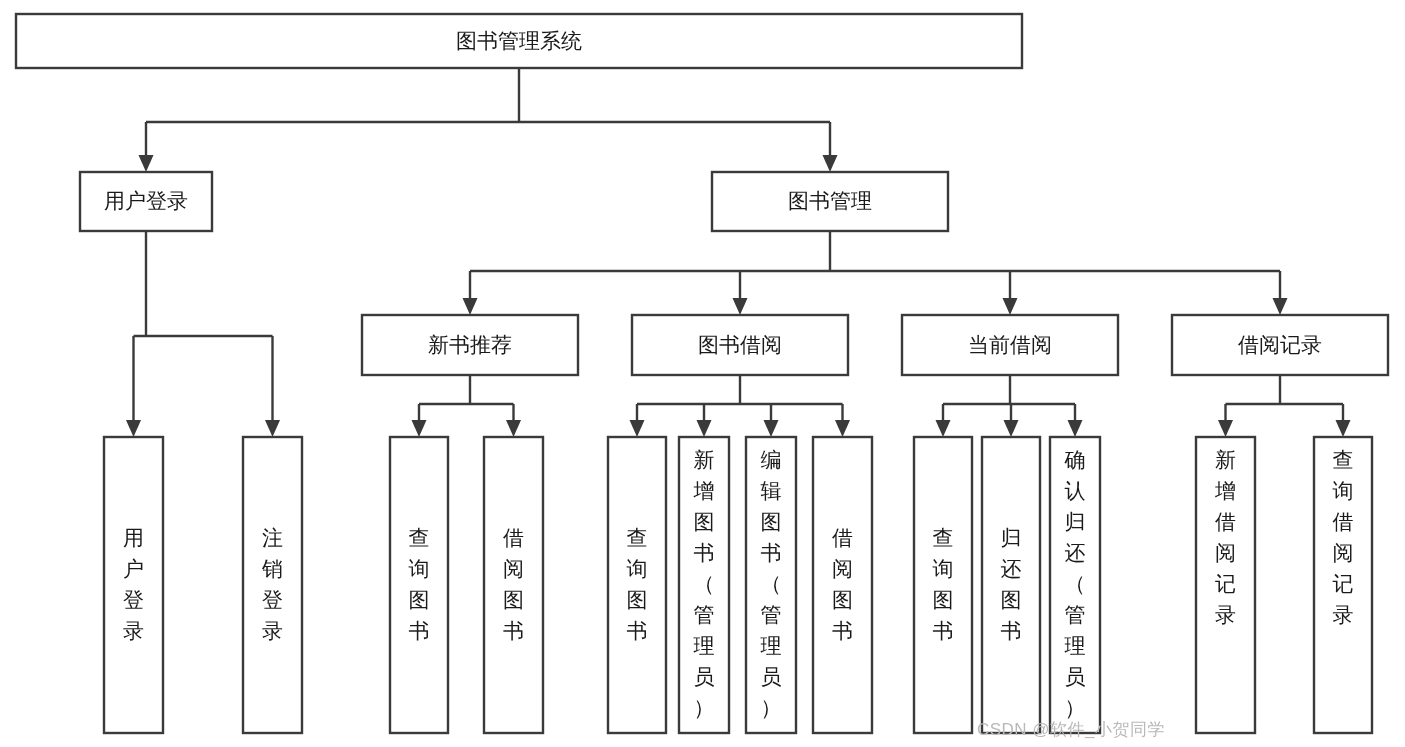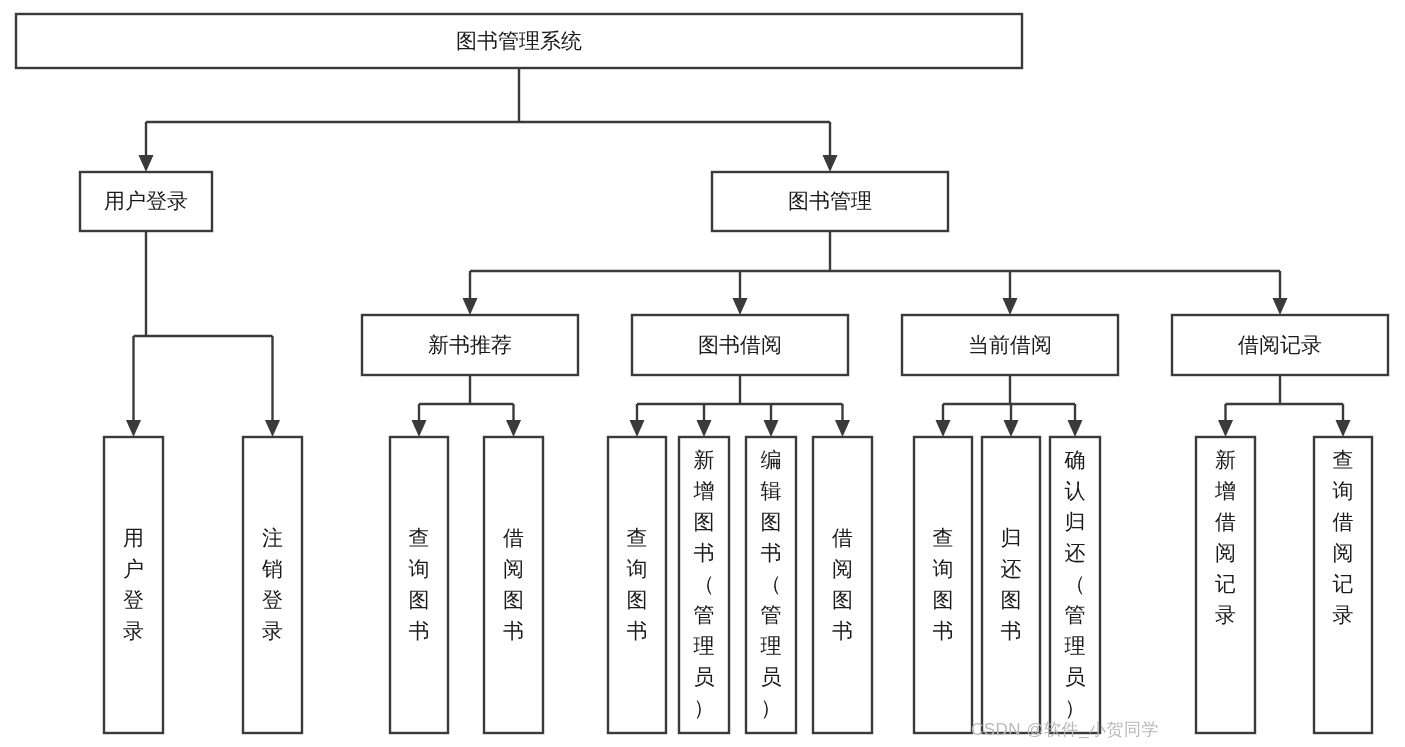--- a/index.html
+++ b/index.html
@@ -47,21 +47,21 @@
     stroke: #3a3a3a;
     stroke-width: 2.4;
     fill: none;
   }
   .arrow-head {
     fill: #3a3a3a;
     stroke: none;
   }
   .watermark-text {
     position: absolute;
-    right: 20px;
+    right: 14px;
     bottom: 6px;
     color: #b9b9b9;
     font-size: 17px;
     font-family: "Liberation Sans", "DejaVu Sans", sans-serif;
     white-space: nowrap;
     letter-spacing: 0.5px;
   }
 </style>
 </head>
 <body>

